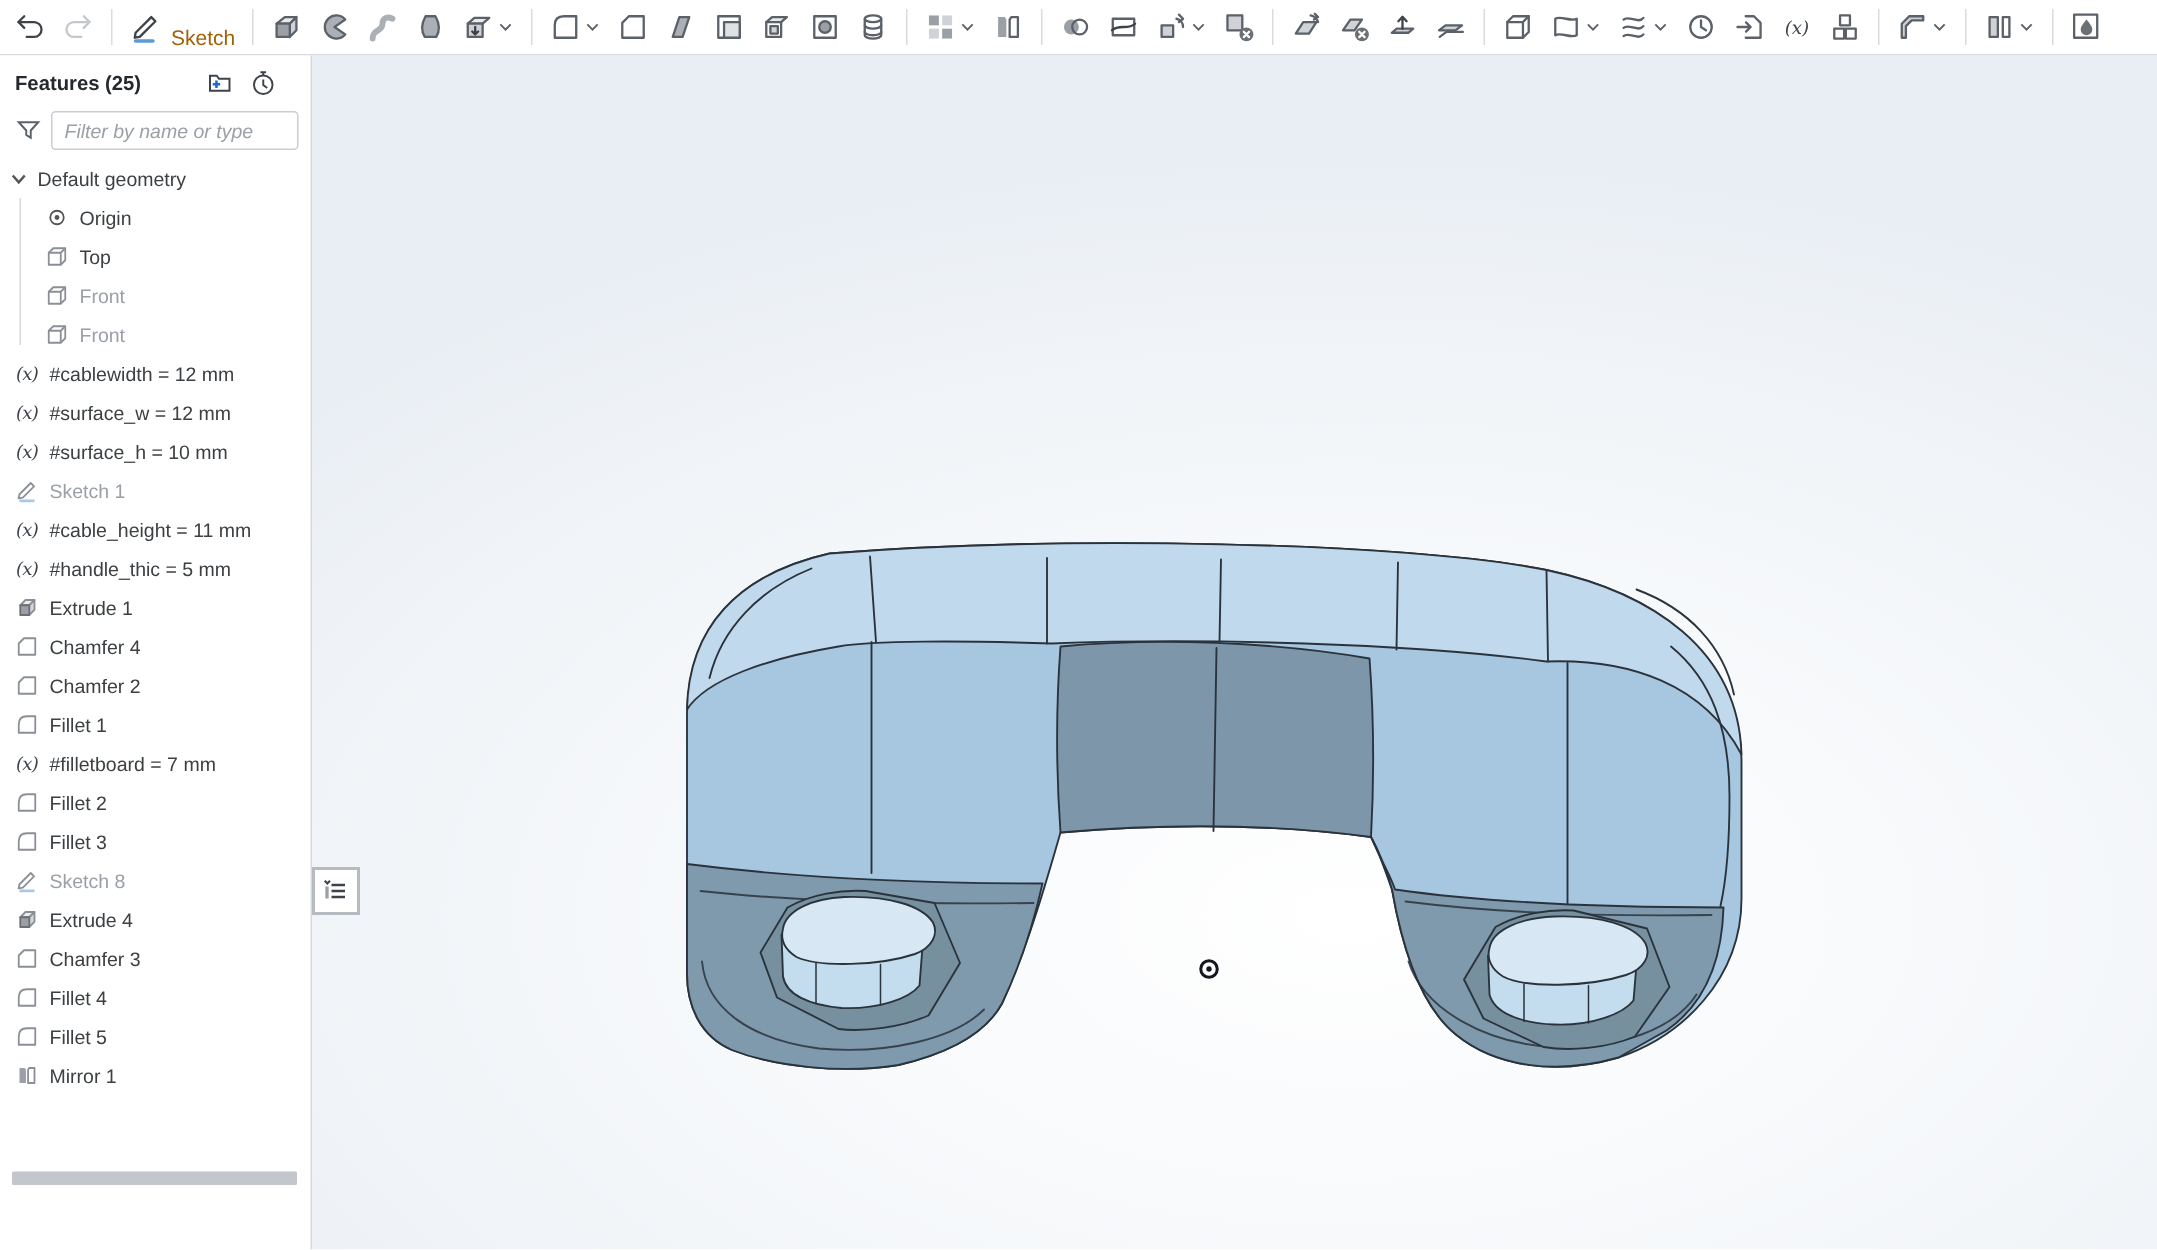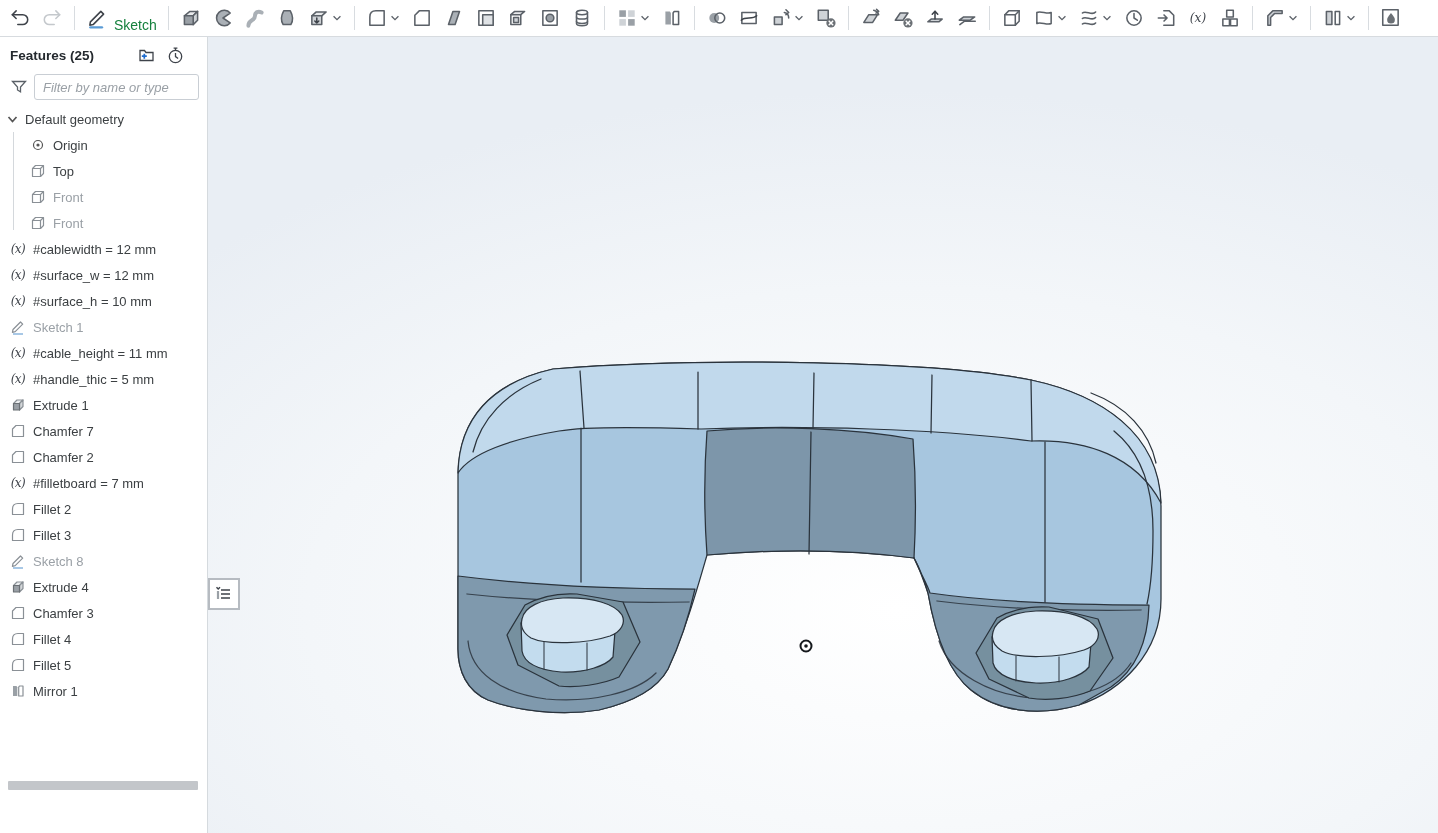--- a/index.html
+++ b/index.html
@@ -13,21 +13,21 @@
            display:flex;align-items:center;padding:0 4px;white-space:nowrap;overflow:hidden;}
   .tsep{width:1px;height:24px;background:#d8dce0;margin:0 6px;flex:0 0 auto;}
   .tbtn{border:none;background:transparent;padding:2px 3px;margin:0 2px;display:inline-flex;
         align-items:center;cursor:pointer;flex:0 0 auto;height:30px;}
   .tbtn svg.ti{width:22px;height:22px;}
   svg.ti{stroke:#5b6168;fill:none;stroke-width:1.4;stroke-linejoin:round;stroke-linecap:round;}
   svg.ti.dk{stroke:#3e434a;}
   svg.ti.dis{stroke:#c4c8cc;}
   .chev{margin-left:1px;display:inline-flex;}
   .chev svg{width:12px;height:12px;stroke:#5b6168;fill:none;stroke-width:1.5;}
-  .sketch-label{font-size:14px;color:#15803d;margin-left:6px;margin-top:14px;}
+  .sketch-label{font-size:14px;color:#a16207;margin-left:6px;margin-top:14px;}
 
   
   .main{position:absolute;top:37px;left:0;right:0;bottom:0;display:flex;}
   .panel{width:207px;flex:0 0 207px;background:#fff;border-right:1px solid #d5dade;
          position:relative;overflow:hidden;}
   .viewport{flex:1;position:relative;
      background:radial-gradient(ellipse 950px 520px at 56% 72%, #ffffff 0%, #f3f6f9 62%, var(--viewport-bg) 100%);}
   .viewport svg.model{position:absolute;left:0;top:0;}
 
   
@@ -468,29 +468,37 @@
               </svg>
             </span>
             <span>Extrude 1</span>
           </div>
           <div class="feat-row">
             <span class="fic">
               <svg viewBox="0 0 16 16">
                 <path d="M6 2.5 H13.5 V13.5 H2.5 V6 Z"></path>
               </svg>
             </span>
-            <span>Chamfer 7</span>
+            <span>Chamfer 4</span>
           </div>
           <div class="feat-row">
             <span class="fic">
               <svg viewBox="0 0 16 16">
                 <path d="M6 2.5 H13.5 V13.5 H2.5 V6 Z"></path>
               </svg>
             </span>
             <span>Chamfer 2</span>
+          </div>
+          <div class="feat-row">
+            <span class="fic">
+              <svg viewBox="0 0 16 16">
+                <path d="M2.5 13.5 V8 Q2.5 2.5 8 2.5 H13.5 V13.5 Z"></path>
+              </svg>
+            </span>
+            <span>Fillet 1</span>
           </div>
           <div class="feat-row">
             <span class="fic">
               <span class="vartxt">(x)</span>
             </span>
             <span>#filletboard = 7 mm</span>
           </div>
           <div class="feat-row">
             <span class="fic">
               <svg viewBox="0 0 16 16">

